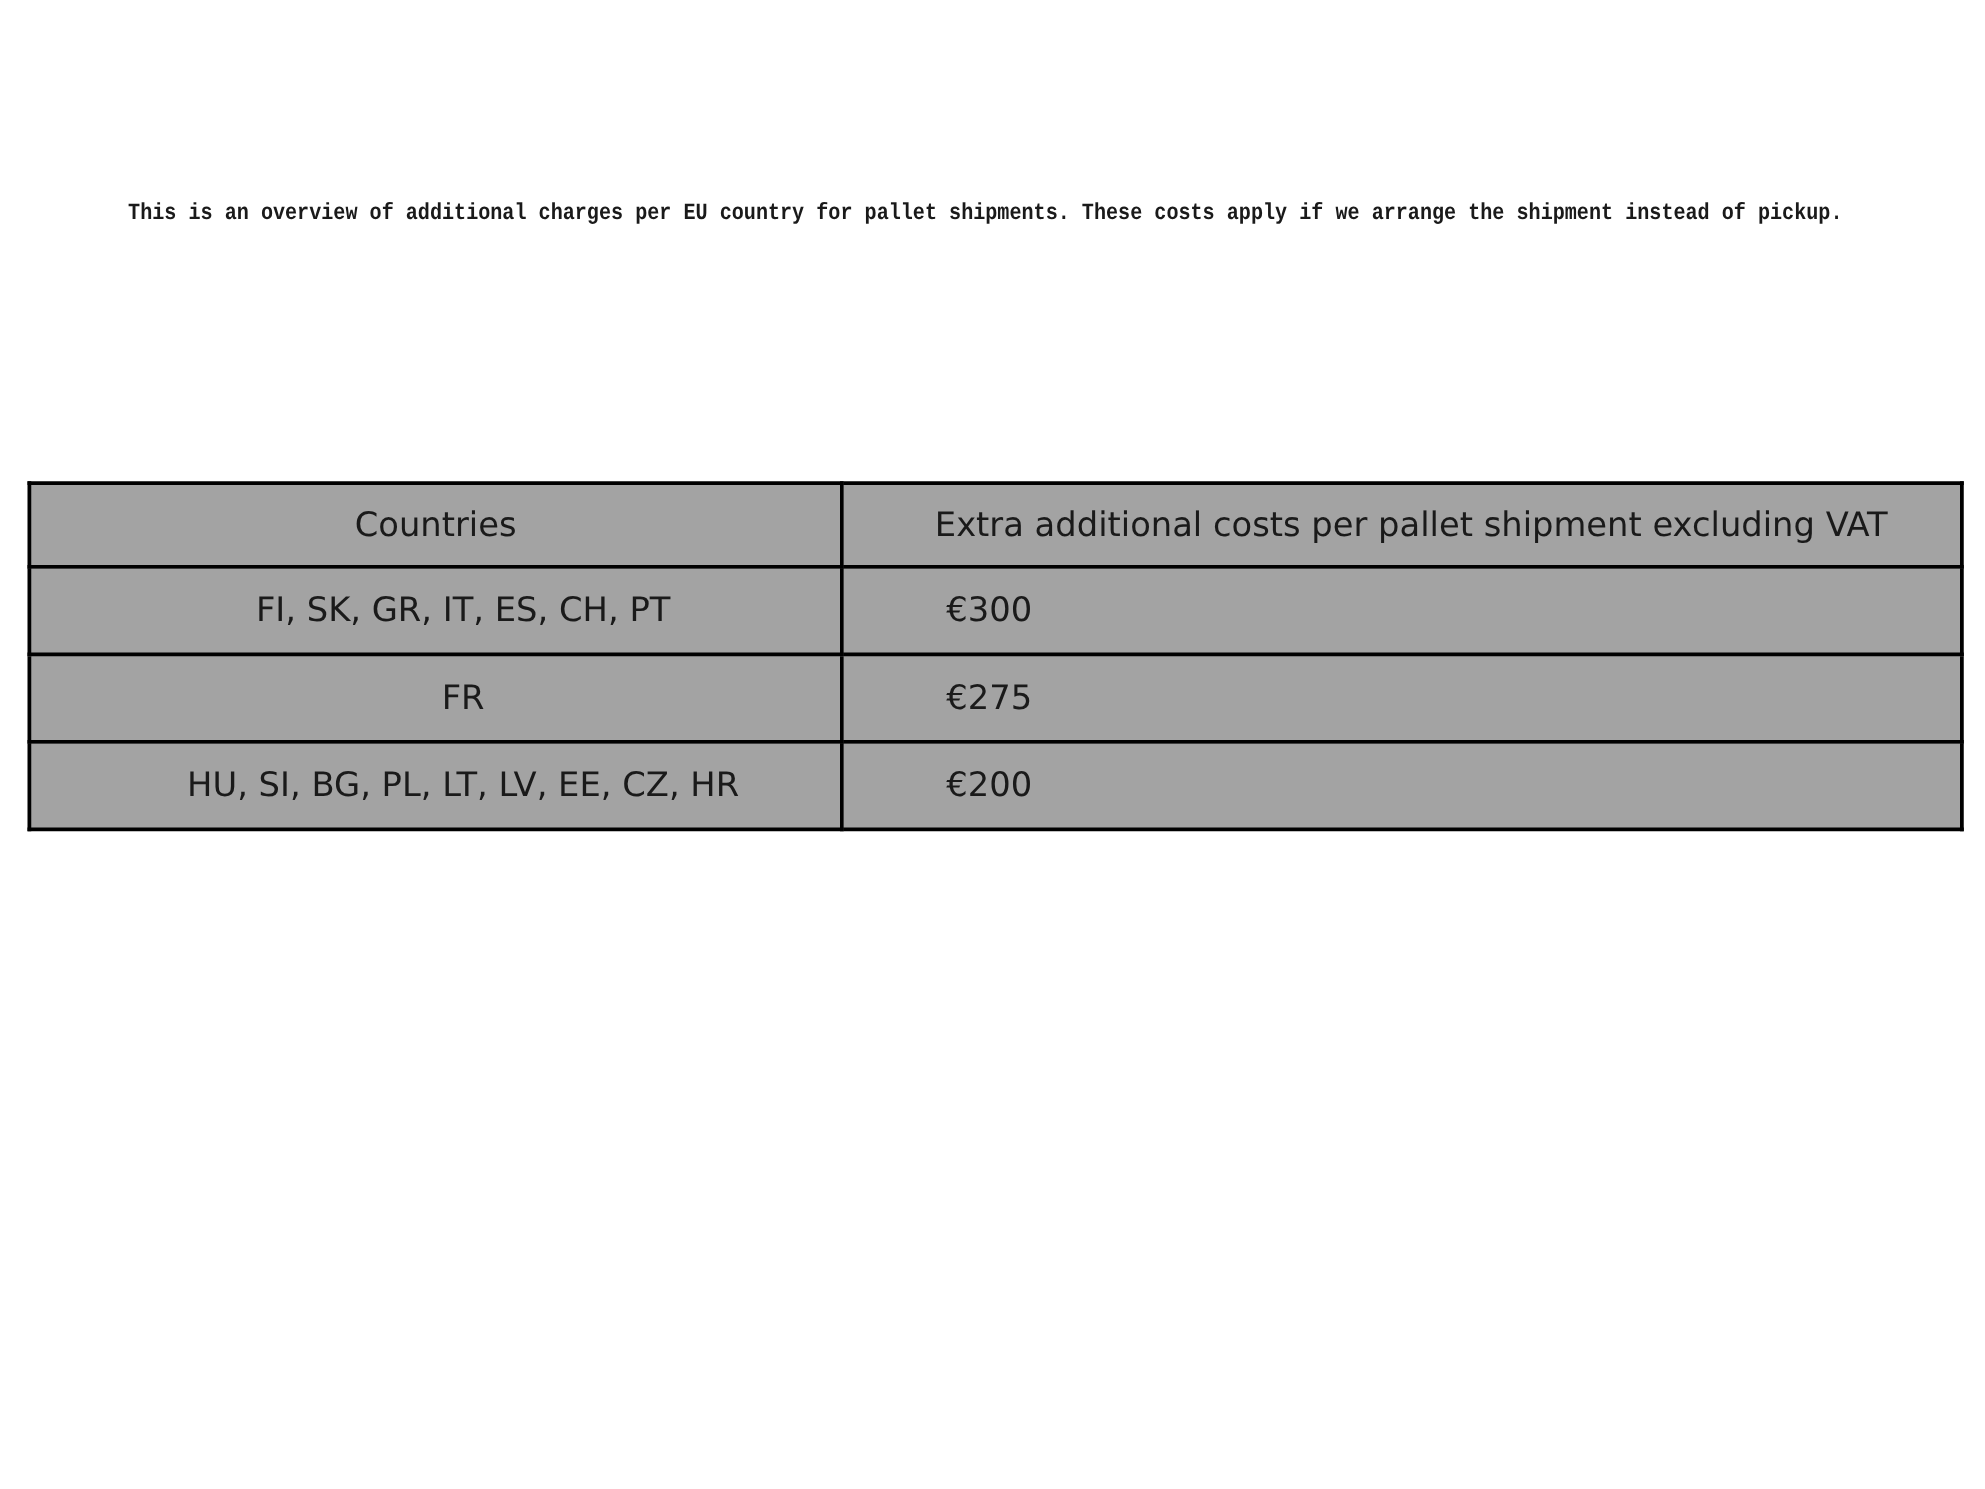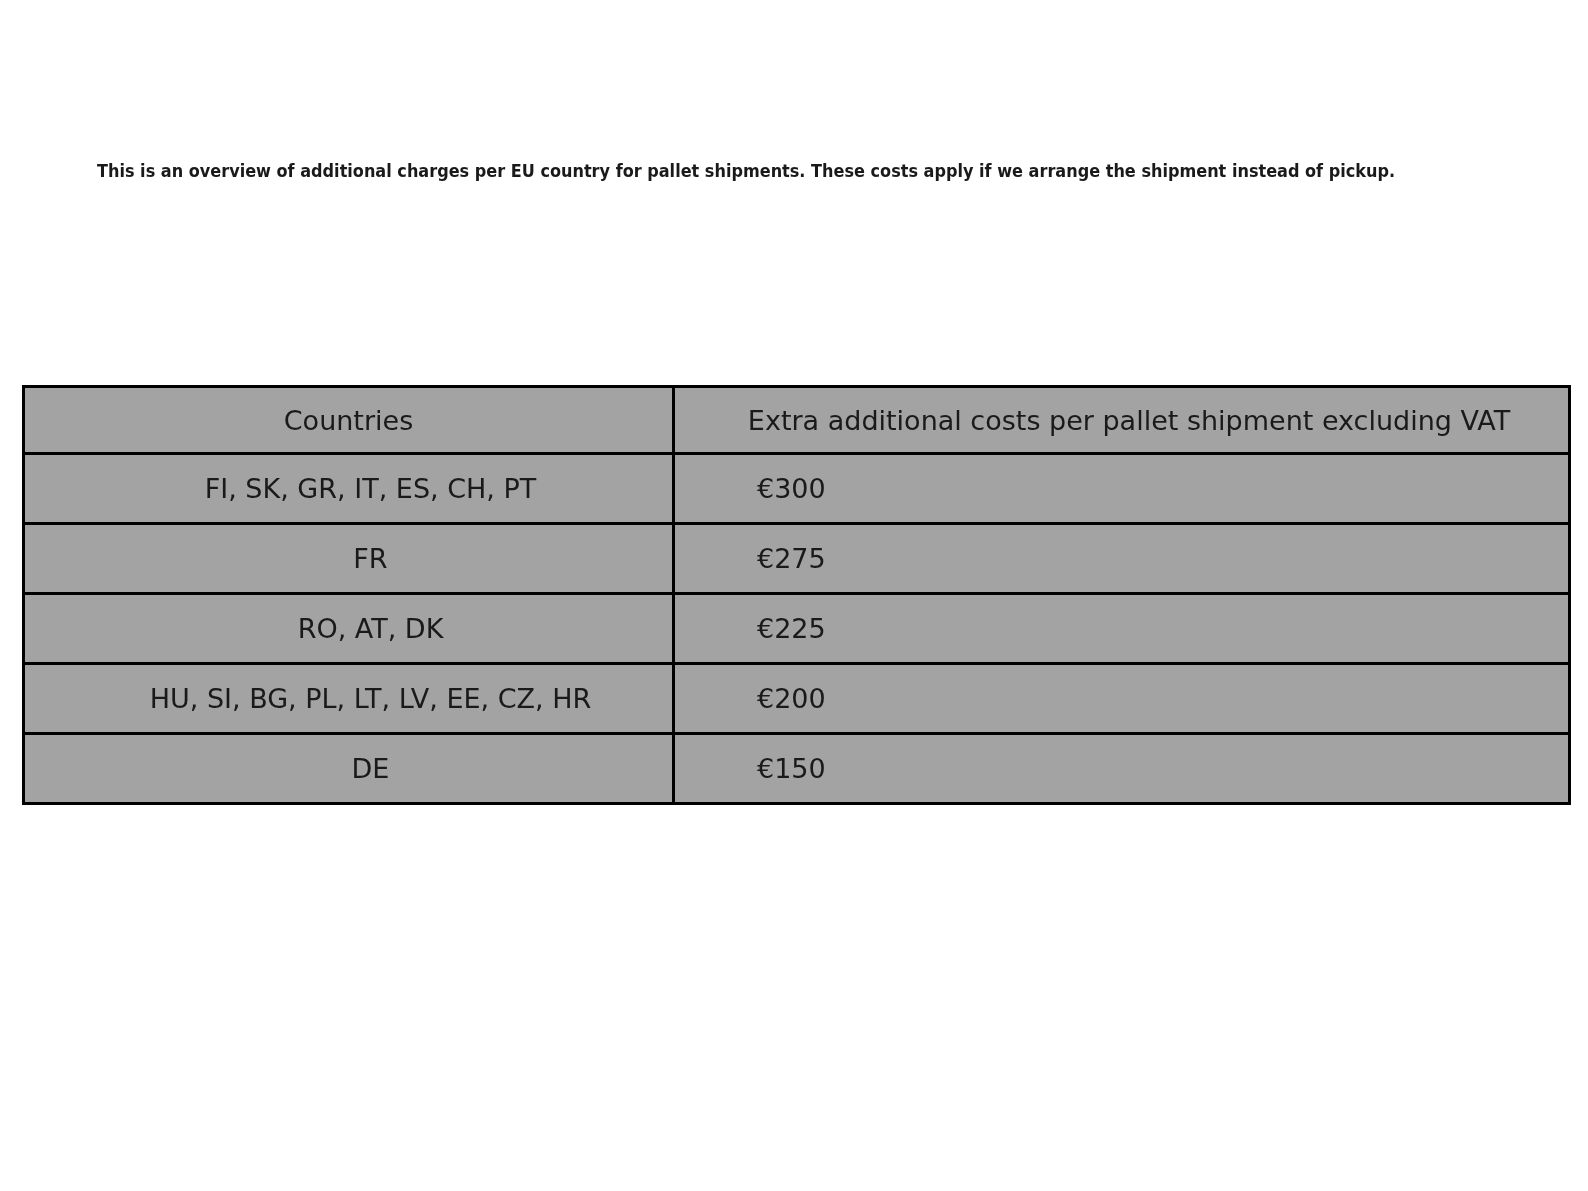--- a/index.html
+++ b/index.html
@@ -16,20 +16,21 @@
     overflow: hidden;
   }
 
   
   .intro {
     position: absolute;
     top: 160px;
     left: 0;
     width: 1371px;
     text-align: right;
+    font-family: Liberation Mono, monospace;
   }
   .intro .intro-text {
     display: inline-block;
     font-size: 18.5px;
     font-weight: bold;
     white-space: nowrap;
     letter-spacing: 0;
     transform: scaleX(0.87);
     transform-origin: 50% 50%;
     color: #1a1a1a;
@@ -87,25 +88,17 @@
   <tbody>
     <tr>
       <td class="c-countries">FI, SK, GR, IT, ES, CH, PT</td>
       <td class="c-cost">€300</td>
     </tr>
     <tr>
       <td class="c-countries">FR</td>
       <td class="c-cost">€275</td>
     </tr>
     <tr>
-      <td class="c-countries">RO, AT, DK</td>
-      <td class="c-cost">€225</td>
-    </tr>
-    <tr>
       <td class="c-countries">HU, SI, BG, PL, LT, LV, EE, CZ, HR</td>
       <td class="c-cost">€200</td>
-    </tr>
-    <tr>
-      <td class="c-countries">DE</td>
-      <td class="c-cost">€150</td>
     </tr>
   </tbody>
 </table>
 
 </body></html>

